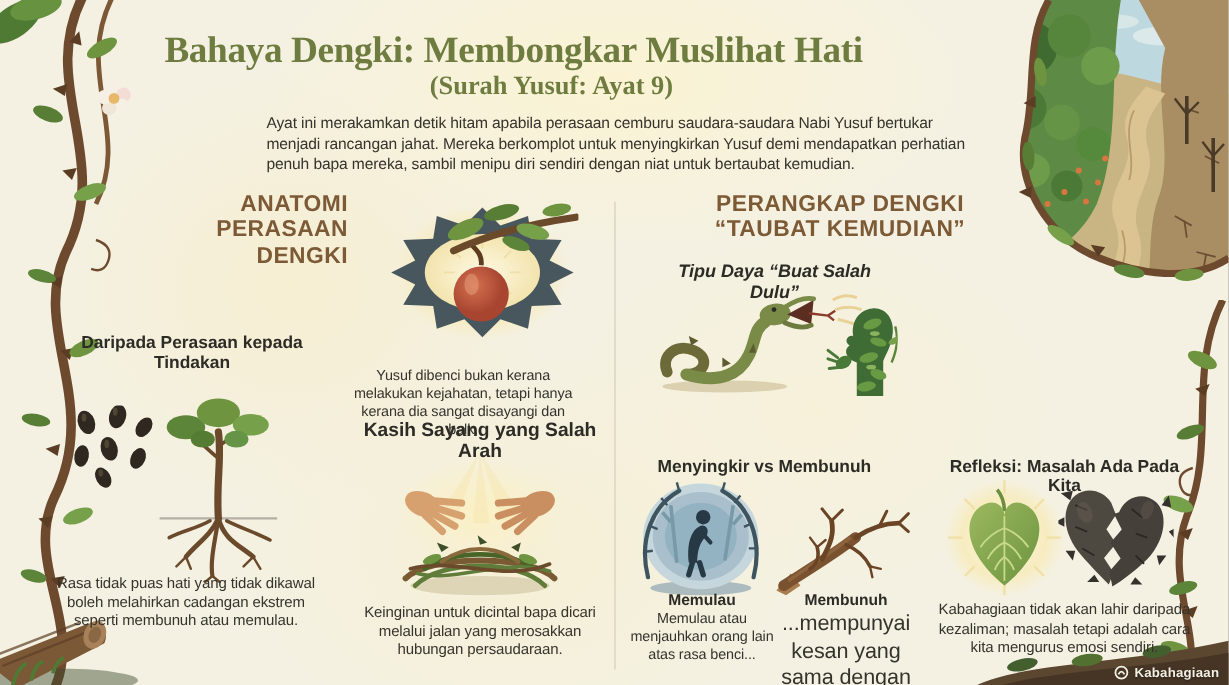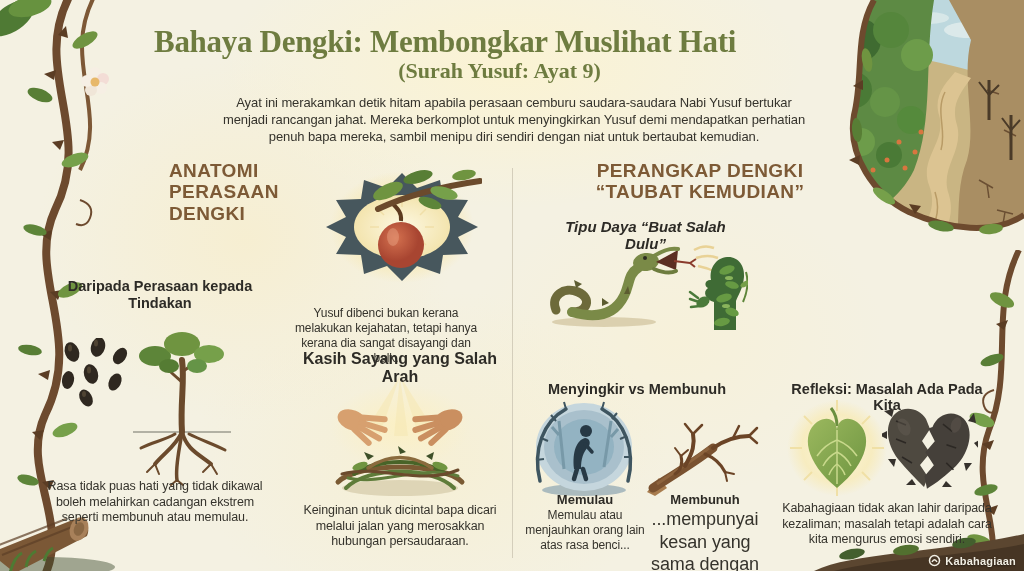--- a/index.html
+++ b/index.html
@@ -20,29 +20,29 @@
       radial-gradient(ellipse 300px 260px at 24% 42%, rgba(248,236,196,.55), rgba(248,236,196,0) 70%),
       radial-gradient(ellipse 340px 240px at 42% 80%, rgba(248,238,200,.5), rgba(248,238,200,0) 70%),
       radial-gradient(ellipse 300px 220px at 66% 60%, rgba(250,241,208,.45), rgba(250,241,208,0) 70%),
       var(--bg);
   }
   .abs{position:absolute;}
   .ctr{text-align:center;}
   .title{
     left:0;top:24px;width:856px;text-align:center;
     font-family:"Liberation Serif",serif;font-weight:700;
-    font-size:31px;color:var(--title_green);letter-spacing:-.3px;padding-left:17px;
+    font-size:31px;color:var(--title_green);letter-spacing:-.3px;
   }
   .subtitle{
     left:0;top:58px;width:919px;text-align:center;
     font-family:"Liberation Serif",serif;font-weight:700;
-    font-size:22px;color:var(--title_green);padding-left:40px;
+    font-size:22px;color:var(--title_green);
   }
   .intro{
-    left:222px;top:95px;width:584px;text-align:center;
+    left:222px;top:95px;width:584px;
     font-size:13px;line-height:1.3;color:var(--text_dark);letter-spacing:-.1px;
   }
   .sec-head{
     font-weight:700;color:var(--header_brown);
     font-size:19px;line-height:1.12;letter-spacing:.4px;
   }
   .h-dark{font-weight:700;color:var(--heading_dark);}
   .cap{color:var(--text_dark);line-height:1.25;letter-spacing:-.1px;}
   .divider{left:512px;top:168px;width:1px;height:390px;background:var(--divider);}
   .wm{
@@ -427,21 +427,21 @@
         <polygon points="64,82 70,88 60,88"></polygon>
     </g>
     <ellipse cx="22" cy="28" rx="6" ry="9" transform="rotate(-25 22 28)" fill="#6a6258" opacity=".4"></ellipse>
     <ellipse cx="74" cy="26" rx="5" ry="8" transform="rotate(20 74 26)" fill="#6a6258" opacity=".35"></ellipse>
   </svg>
 
   <div class="abs title">Bahaya Dengki: Membongkar Muslihat Hati</div>
   <div class="abs subtitle">(Surah Yusuf: Ayat 9)</div>
   <div class="abs intro">Ayat ini merakamkan detik hitam apabila perasaan cemburu saudara-saudara Nabi Yusuf bertukar menjadi rancangan jahat. Mereka berkomplot untuk menyingkirkan Yusuf demi mendapatkan perhatian penuh bapa mereka, sambil menipu diri sendiri dengan niat untuk bertaubat kemudian.</div>
 
-  <div class="abs sec-head" style="left:169px;top:160px;width:140px;">ANATOMI PERASAAN DENGKI</div>
+  <div class="abs sec-head" style="left:150px;top:160px;width:140px;text-align:right;">ANATOMI PERASAAN DENGKI</div>
 
   <div class="abs ctr h-dark" style="left:55px;top:278px;width:210px;font-size:14.5px;line-height:1.2;">Daripada Perasaan kepada Tindakan</div>
   <div class="abs ctr cap" style="left:46px;top:479px;width:218px;font-size:12.5px;">Rasa tidak puas hati yang tidak dikawal boleh melahirkan cadangan ekstrem seperti membunuh atau memulau.</div>
 
   <div class="abs ctr cap" style="left:288px;top:306px;width:196px;font-size:12px;">Yusuf dibenci bukan kerana melakukan kejahatan, tetapi hanya kerana dia sangat disayangi dan balk.</div>
   <div class="abs ctr h-dark" style="left:292px;top:350px;width:216px;font-size:16px;">Kasih Sayang yang Salah Arah</div>
   <div class="abs ctr cap" style="left:300px;top:503px;width:200px;font-size:12.5px;">Keinginan untuk dicintal bapa dicari melalui jalan yang merosakkan hubungan persaudaraan.</div>
 
   <div class="abs divider"></div>
 

